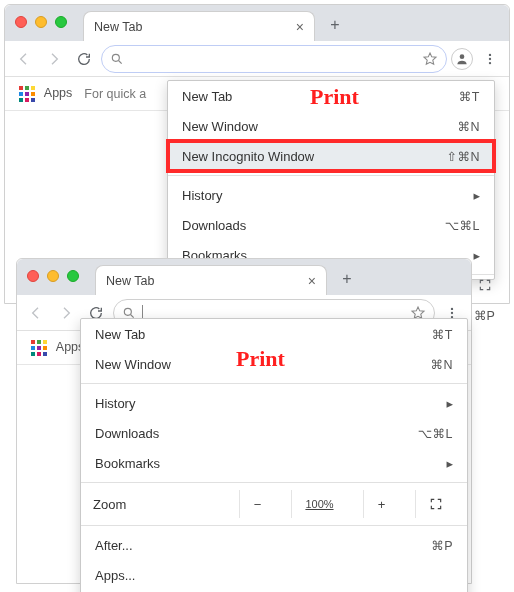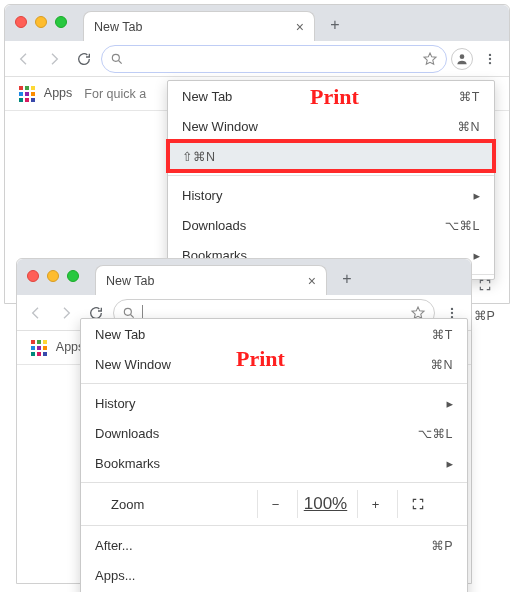--- a/index.html
+++ b/index.html
@@ -126,25 +126,25 @@
   .mrow .sc { color:#555; font-size:12.5px; letter-spacing:0.5px;}
   .mrow .chev { color:#555; }
   .msep { height:1px;background:#e0e0e0;margin:4px 0;}
   .mrow.hover { background:#e8ecef;}
   .mrow.highlight {
     outline:4px solid #ff2a2a;
     outline-offset:-2px;
     z-index:3;
   }
   .zoomrow {
-    display:flex;align-items:center;height:34px;padding:0 30px;gap:4px;
+    display:flex;align-items:center;height:34px;padding:0 12px;gap:16px;
   }
   .zoomrow .lab{flex:1;}
   .zseg{width:36px;height:28px;display:flex;align-items:center;justify-content:center;border-left:1px solid #e4e4e4;color:#444;}
-  .zseg.wide{width:56px;font-size:17px;text-decoration:underline;}
+  .zseg.wide{width:56px;font-size:11px;text-decoration:underline;}
   .zseg.full{width:40px;}
   
   .ann {
     position:absolute;
     font-family: "Comic Sans MS", "Comic Sans", cursive;
     font-weight:bold;
     color:#ff1f1f;
     font-size:22px;
     z-index:50;
     pointer-events:none;
@@ -238,20 +238,21 @@
 <div class="menu" style="left:167px; top:80px; width:328px;">
   <div class="mrow">
     <span class="lab">New Tab</span>
     <span class="sc">⌘T</span>
   </div>
   <div class="mrow">
     <span class="lab">New Window</span>
     <span class="sc">⌘N</span>
   </div>
   <div class="mrow hover highlight">
+    <span class="lab">New Incognito Window</span>
     <span class="sc">⇧⌘N</span>
   </div>
   <div class="msep"></div>
   <div class="mrow">
     <span class="lab">History</span>
     <span class="chev">▸</span>
   </div>
   <div class="mrow">
     <span class="lab">Downloads</span>
     <span class="sc">⌥⌘L</span>

